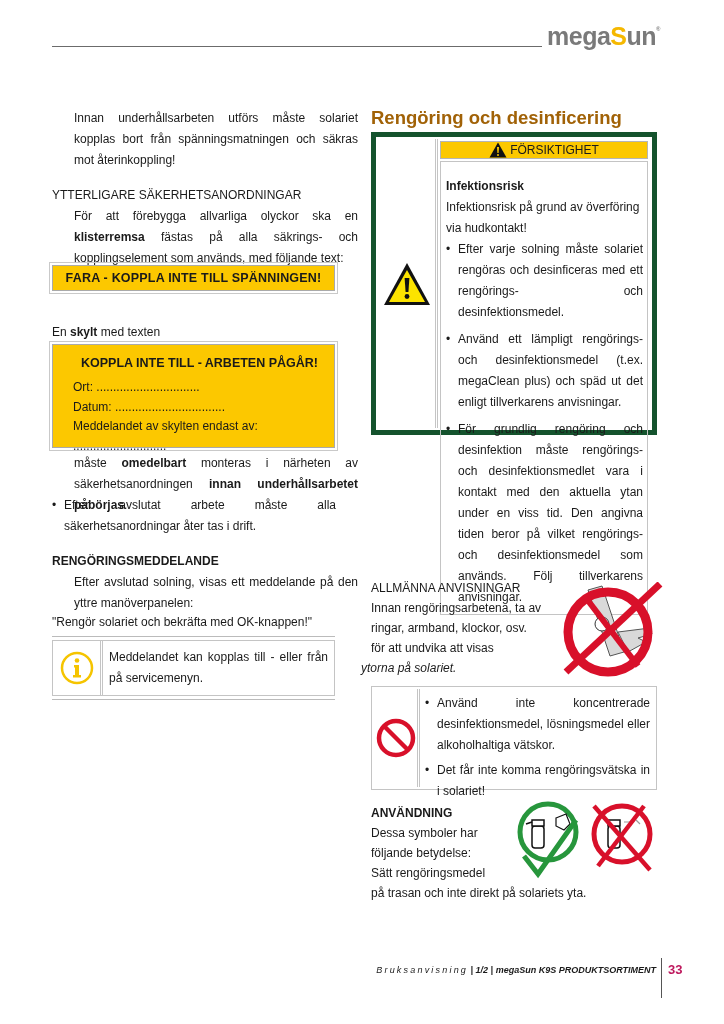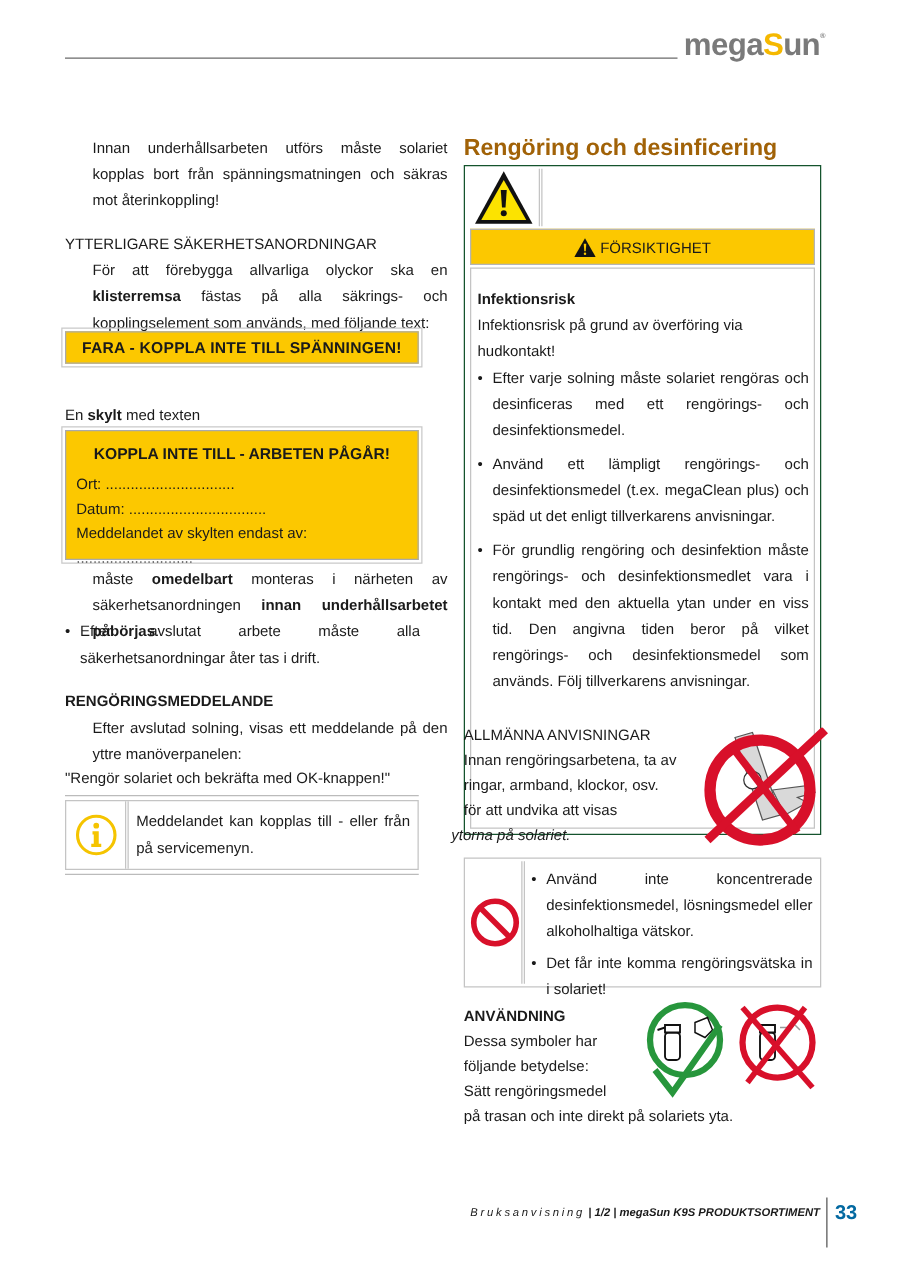--- a/index.html
+++ b/index.html
@@ -9,53 +9,53 @@
   .header-rule { position: absolute; left: 52px; top: 46px; width: 490px; height: 1px; background: #6b6b6b; }
   .logo { position: absolute; left: 547px; top: 22px; font-size: 25px; font-weight: bold; color: #7a7a7a; letter-spacing: -0.5px; }
   .logo .sun { color: #f5b800; }
   .logo .reg { font-size: 6px; vertical-align: top; position: relative; top: 4px; color: #888; }
 
   p.body { line-height: 21px; text-align: justify; font-size: 12px; margin-left: 22px; }
   .lbl { position: absolute; }
 
   .yellow-box { background: #fcc800; border: 1px solid #aaa; outline: 1px solid #c9c9c9; outline-offset: 2px; }
   .danger-banner { position: absolute; left: 52px; top: 265px; width: 283px; height: 26px; display: flex; align-items: center; justify-content: center; font-weight: bold; font-size: 12.5px; letter-spacing: 0.2px; }
-  .sign-box { position: absolute; left: 52px; top: 344px; width: 283px; height: 104px; padding: 11px 8px 0 8px; }
+  .sign-box { position: absolute; left: 52px; top: 344px; width: 283px; height: 104px; padding: 11px 8px 0 20px; }
   .sign-title { text-align: center; font-weight: bold; font-size: 12.5px; margin-bottom: 8px; }
   .sign-line { font-size: 12px; line-height: 19.5px; }
 
   ul.bullets { list-style: none; }
   ul.bullets li { position: relative; padding-left: 12px; line-height: 21px; text-align: justify; font-size: 12px; }
   ul.bullets li::before { content: "•"; position: absolute; left: 0; top: 0; }
 
   .info-table { position: absolute; left: 52px; top: 636px; width: 283px; height: 64px; border-top: 1px solid #bbb; border-bottom: 1px solid #bbb; padding: 3px 0; }
   .info-inner { display: flex; height: 100%; border: 1px solid #c4c4c4; }
   .info-icon-cell { width: 50px; border-right: 3px double #c4c4c4; display: flex; align-items: center; justify-content: center; }
   .info-text-cell { flex: 1; padding: 6px 6px; line-height: 21px; text-align: justify; }
 
   .section-title { position: absolute; left: 371px; top: 107px; font-size: 18.5px; font-weight: bold; color: #a16207; }
 
-  .caution-table { position: absolute; left: 371px; top: 132px; width: 286px; height: 536px; border: 1px solid #14532d; display: flex; padding: 2px; flex-direction: column; }
+  .caution-table { position: absolute; left: 371px; top: 132px; width: 286px; height: 303px; border: 5px solid #14532d; display: flex; padding: 2px; }
   .caution-icon-cell { width: 60px; border-right: 3px double #c4c4c4; display: flex; align-items: center; justify-content: center; }
   .caution-main { flex: 1; display: flex; flex-direction: column; }
   .caution-header { height: 29px; background: #fcc800; border: 1px solid #b5b5b5; display: flex; align-items: center; justify-content: center; font-size: 12px; margin: 2px; }
   .caution-body { flex: 1; border: 1px solid #c4c4c4; margin: 0 2px 2px 2px; padding: 14px 4px 0 5px; }
   .caution-body .title { font-weight: bold; line-height: 21px; }
   .caution-body p { line-height: 21px; }
   .caution-body ul.bullets li { margin-bottom: 6px; }
 
   .prohibit-table { position: absolute; left: 371px; top: 686px; width: 286px; height: 104px; border: 1px solid #c4c4c4; display: flex; padding: 2px; }
   .prohibit-icon-cell { width: 46px; border-right: 3px double #c4c4c4; display: flex; align-items: center; justify-content: center; }
   .prohibit-text { flex: 1; padding: 4px 4px 0 5px; }
 
   .footer-text { position: absolute; right: 68px; top: 965px; font-size: 9px; font-style: italic; }
   .footer-text .spaced { letter-spacing: 2.2px; }
   .footer-text b { font-weight: bold; }
   .footer-rule { position: absolute; left: 661px; top: 958px; width: 1px; height: 40px; background: #555; }
-  .page-num { position: absolute; left: 668px; top: 962px; font-size: 16px; font-weight: bold; color: #0369a1; }
+  .page-num { position: absolute; left: 668px; top: 962px; font-size: 13px; font-weight: bold; color: #be185d; }
 </style>
 </head>
 <body>
 
 <div class="header-rule"></div>
 <div class="logo"><span>mega</span><span class="sun">S</span><span>un</span><span class="reg">®</span></div>
 
 <p class="body lbl" style="left:52px; top:108px; width:284px;">Innan underhållsarbeten utförs måste solariet kopplas bort från spänningsmatningen och säkras mot återinkoppling!</p>
 
 <div class="lbl" style="left:52px; top:185px; width:284px; line-height:21px;">YTTERLIGARE SÄKERHETSANORDNINGAR</div>

